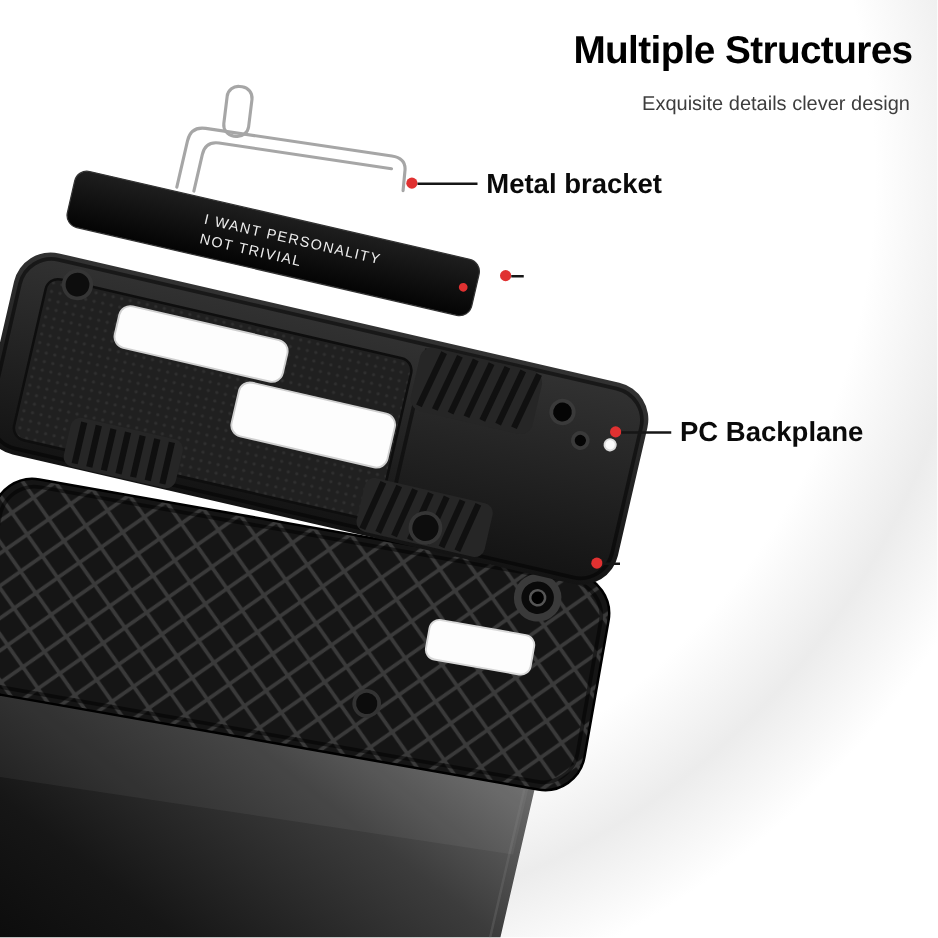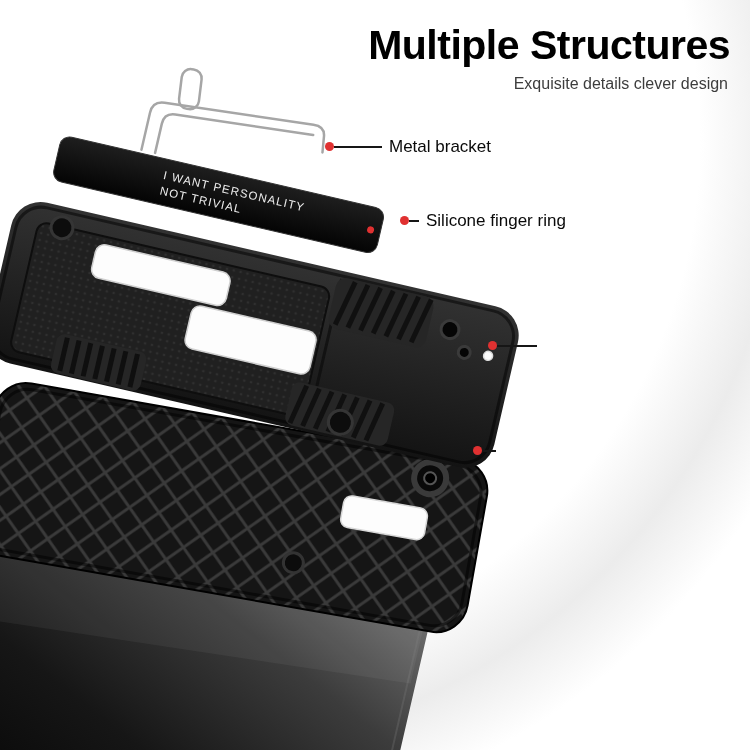--- a/index.html
+++ b/index.html
@@ -6,37 +6,37 @@
   html,body { background:#fff; font-family:"Liberation Sans", sans-serif; }
   .stage{
     position:relative; width:750px; height:750px; overflow:hidden;
     background:
       radial-gradient(circle at 170px 140px,
         #ffffff 0px, #ffffff 530px, #ececec 612px, #ffffff 690px);
   }
   .illustration{ position:absolute; left:0; top:0; }
   .hero-title{
     position:absolute; top:22px; right:20px;
-    font-size:41px; font-weight:700; color:#000; letter-spacing:-0.5px;
+    font-size:31px; font-weight:700; color:#000; letter-spacing:-0.5px;
     white-space:nowrap;
   }
   .hero-sub{
     position:absolute; top:75px; right:22px;
     font-size:16px; color:#3d3d3d; white-space:nowrap;
   }
   .annot{
     position:absolute; display:flex; align-items:center; height:21px;
   }
   .dot{
     width:9px; height:9px; border-radius:50%;
     background:var(--accent,#e03131); flex:0 0 auto;
   }
   .aline{ height:2px; background:#161616; flex:0 0 auto; }
   .alabel{
-    font-size:17px; font-weight:400; color:#0a0a0a;
+    font-size:22px; font-weight:700; color:#0a0a0a;
     padding-left:7px; white-space:nowrap;
   }
 </style>
 </head>
 <body>
 
 <div class="stage">
 
   <svg class="illustration" width="750" height="750" viewBox="0 0 750 750">
     <defs>
@@ -149,26 +149,26 @@
 
   <div class="annot" style="left:325px; top:136px;">
     <span class="dot"></span>
     <span class="aline" style="width:48px;"></span>
     <span class="alabel">Metal bracket</span>
   </div>
 
   <div class="annot" style="left:400px; top:210px;">
     <span class="dot"></span>
     <span class="aline" style="width:10px;"></span>
-    <span class="alabel">Silicone finger ring</span>
   </div>
 
   <div class="annot" style="left:488px; top:335px;">
     <span class="dot"></span>
     <span class="aline" style="width:40px;"></span>
+    <span class="alabel">PC Backplane</span>
   </div>
 
   <div class="annot" style="left:473px; top:440px;">
     <span class="dot"></span>
     <span class="aline" style="width:14px;"></span>
   </div>
 
 </div>
 
 </body></html>

